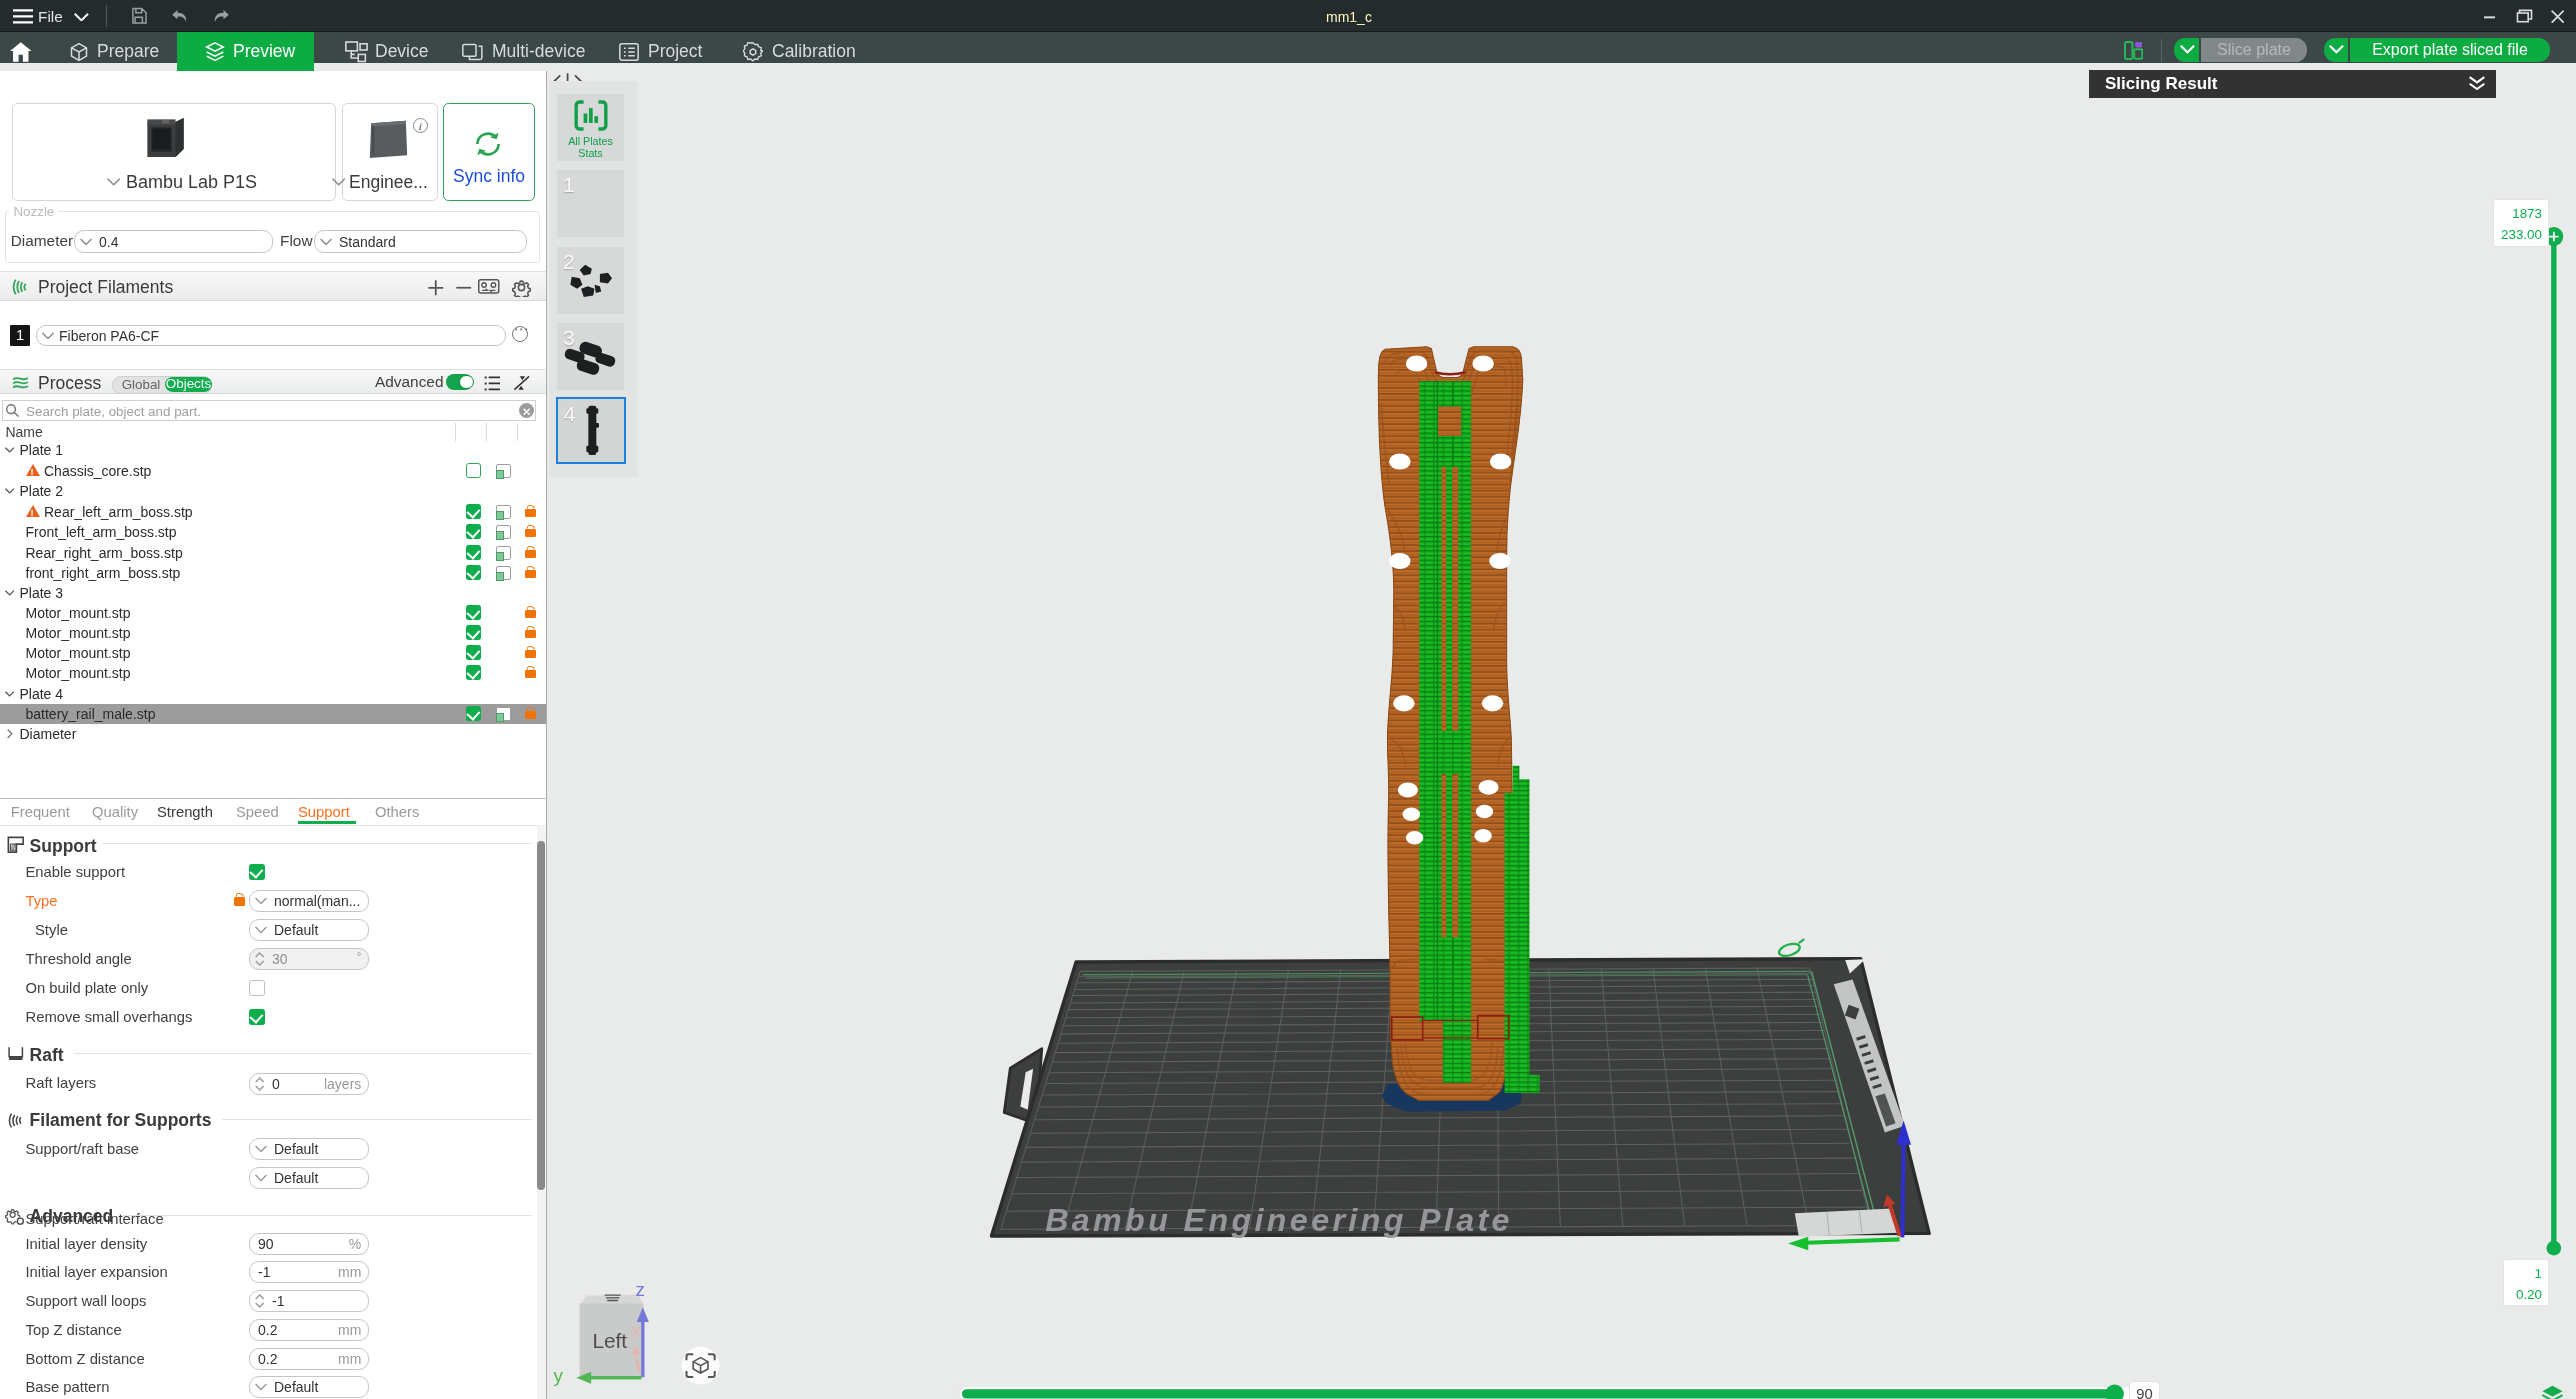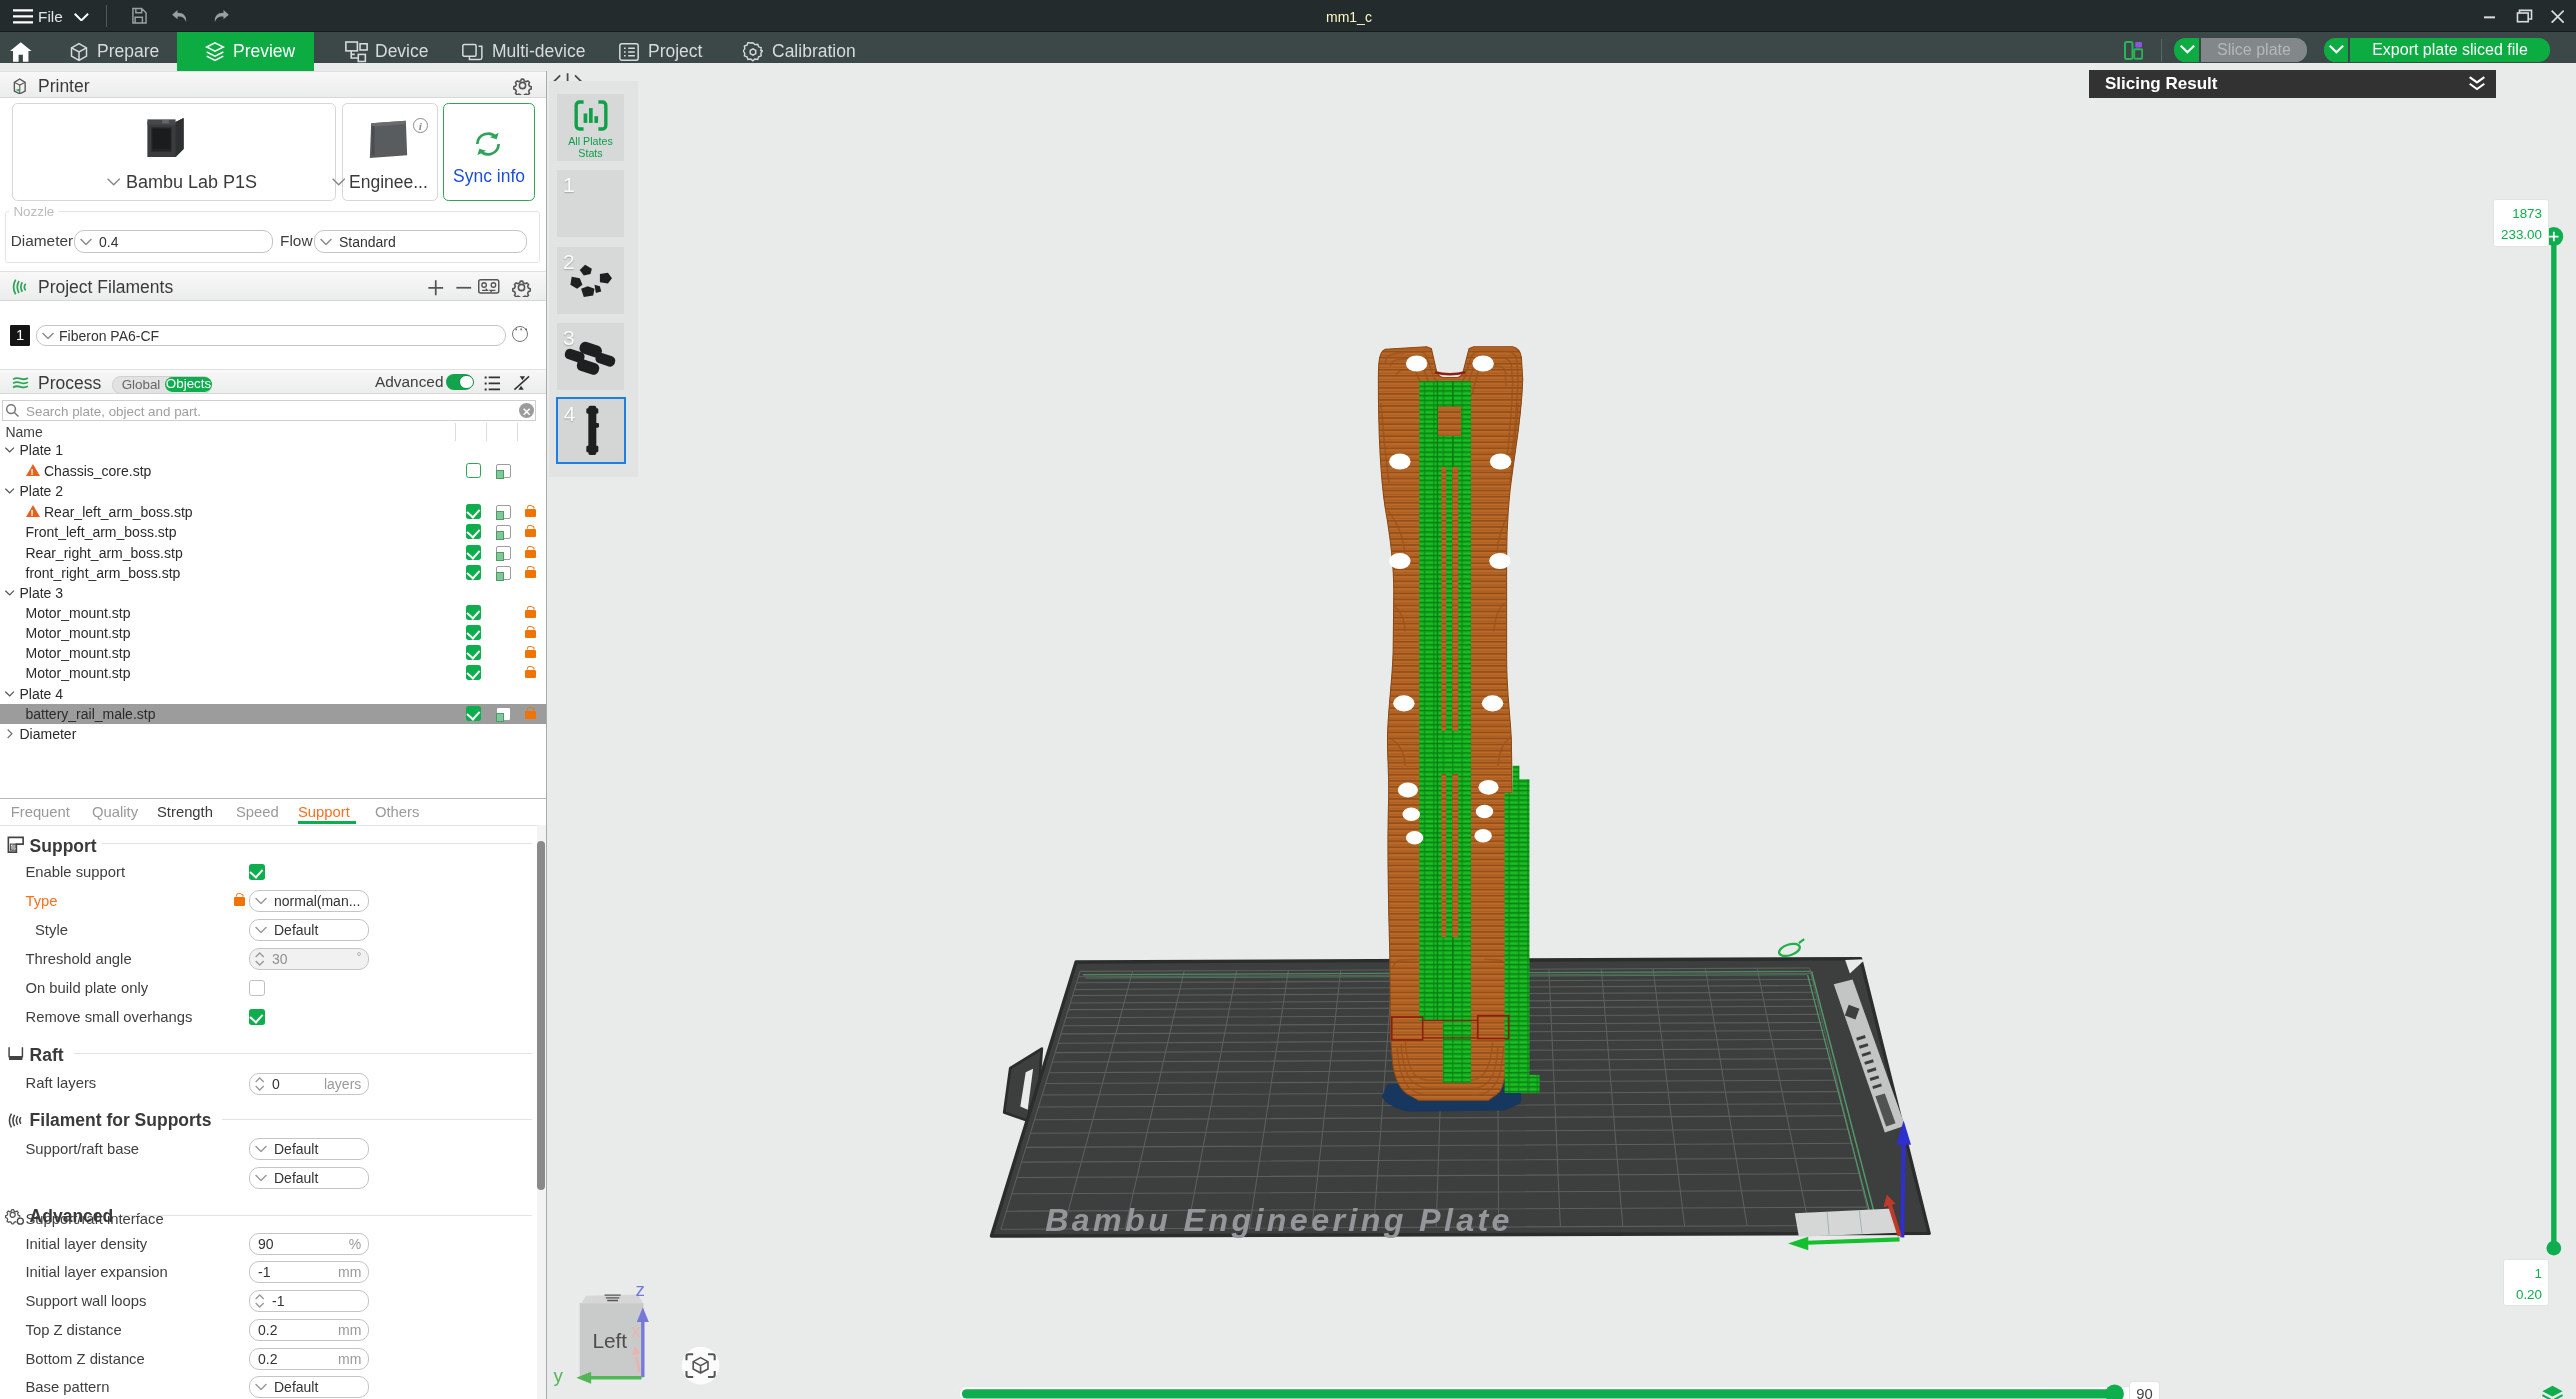--- a/index.html
+++ b/index.html
@@ -282,31 +282,20 @@
       </svg>
 <div class="abs" style="left:2201px;top:6px;width:106px;height:23.5px;background:#82878a;border-radius:0 11.4px 11.4px 0;color:#b4b8b8;font-size:16px;text-align:center;line-height:23px">Slice plate</div>
 <div class="abs" style="left:2324px;top:6px;width:24px;height:23.5px;background:#0cac43;border-radius:11.4px 0 0 11.4px"></div>
 <svg width="14.8" height="8.7" viewBox="0 0 22 13" style="position:absolute;left:2329px;top:13.4px">
         <path d="M1 1l10 10L21 1" stroke="#fff" stroke-width="3.2" fill="none"></path>
       </svg>
 <div class="abs" style="left:2350px;top:6px;width:200px;height:23.5px;background:#0cac43;border-radius:0 11.4px 11.4px 0;color:#fff;font-size:16px;text-align:center;line-height:23px;white-space:nowrap">Export plate sliced file</div>
 </div>
 <div id="leftpanel">
 
-<div class="phead" style="top:0;height:27px">
- <svg width="17.5" height="17.5" viewBox="0 0 26 26" style="position:absolute;left:10.7px;top:4.7px">
-          <path d="M5 8l8-5 8 5v13l-8 4-8-4z" fill="none" stroke="#555" stroke-width="2"></path>
-          <path d="M5 8l8 4 8-4M13 12v13" fill="none" stroke="#555" stroke-width="1.6"></path>
-          <path d="M6 19l7 3 0-4z" fill="#29a74f"></path>
-        </svg>
- <span class="ttl" style="top:4px">Printer</span>
- <svg class="gearsvg" width="19" height="19" style="position:absolute;left:513px;top:4px" viewBox="0 0 28 28">
-          <use href="#gear"></use>
-        </svg>
-</div>
 
 <div class="abs" style="left:12px;top:32px;width:324px;height:98px;border:1.3px solid #d6d6d6;border-radius:5.4px"></div>
 <div class="abs" style="left:342px;top:32px;width:96px;height:98px;border:1.3px solid #d6d6d6;border-radius:5.4px"></div>
 <div class="abs" style="left:443px;top:32px;width:92px;height:98px;border:1.3px solid #2ea556;border-radius:5.4px"></div>
 
 <svg width="47" height="47" viewBox="0 0 70 70" style="position:absolute;left:142px;top:43px">
 <polygon points="8,12 50,12 62,6 62,52 50,64 8,64" fill="#3a3c3e"></polygon>
         <polygon points="50,12 62,6 62,52 50,64" fill="#2e3032"></polygon>
         <rect x="8" y="8" width="42" height="8" fill="#46484a"></rect>
         <rect x="14" y="20" width="30" height="36" fill="#232527"></rect>

